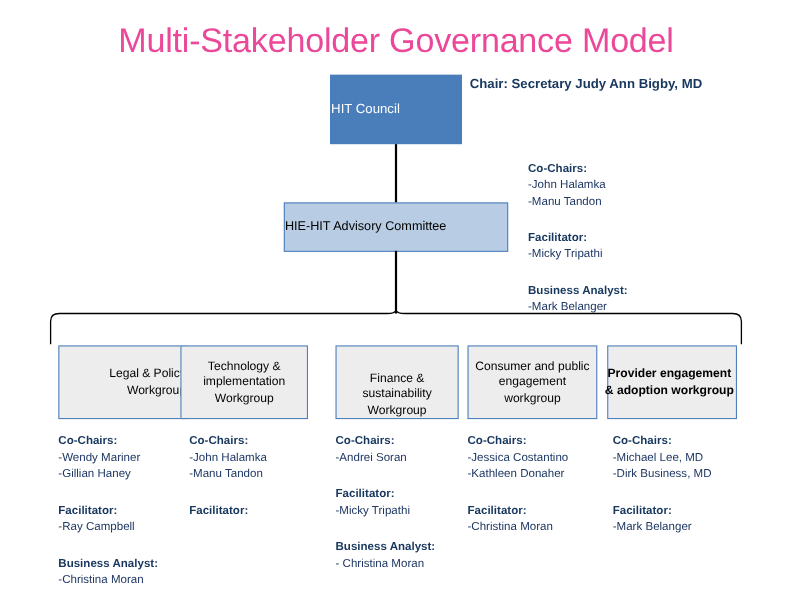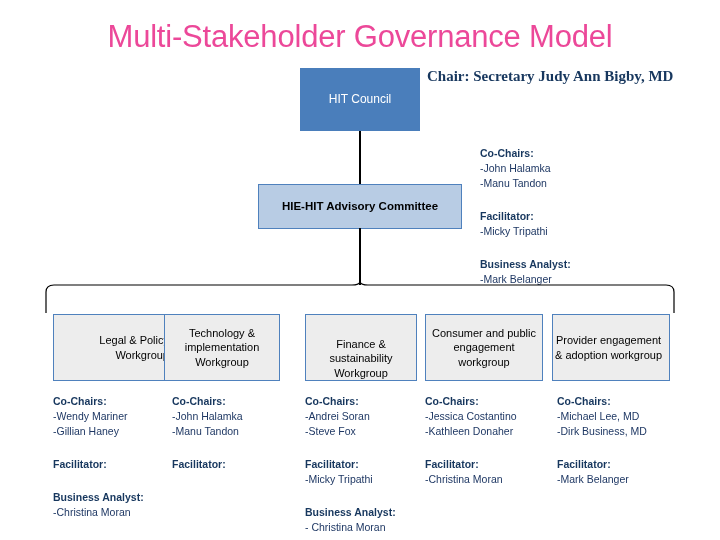--- a/index.html
+++ b/index.html
@@ -37,21 +37,20 @@
     letter-spacing: -0.2px;
     white-space: nowrap;
   }
 
   
   .node {
     position: absolute;
     box-sizing: border-box;
     display: flex;
     align-items: center;
-    justify-content: center;
     text-align: center;
   }
   .node-council {
     left: 300px;
     top: 68px;
     width: 120px;
     height: 63px;
     background: #4A7EBB;
     border: 1px solid #4A7EBB;
     color: #ffffff;
@@ -61,21 +60,20 @@
   .node-advisory {
     left: 258px;
     top: 184px;
     width: 204px;
     height: 45px;
     background: #B8CCE4;
     border: 1px solid #4F81BD;
     color: #000000;
     font-size: 11.5px;
     line-height: 15px;
-    font-weight: bold;
   }
   .wg {
     position: absolute;
     box-sizing: border-box;
     top: 314px;
     height: 67px;
     background: #EDEDED;
     border: 1.5px solid #4F81BD;
     display: flex;
     align-items: center;
@@ -85,21 +83,21 @@
     line-height: 14.5px;
     color: #000000;
   }
   .wg > span { display: block; width: 100%; white-space: pre-line; }
   .wg-0 { left: 53px;  width: 117px; text-align: right; }
   .wg-1 { left: 164px; width: 116px; }
   .wg-2 { left: 305px; width: 112px; align-items: flex-end; }
   .wg-3 { left: 425px; width: 118px; }
   .wg-4 { left: 552px; width: 118px; }
   .wg-3 > span, .wg-4 > span { white-space: pre-line; overflow: visible; }
-  .wg-4 > span { white-space: pre-line; width: 128px; margin-left: -5px; }
+  .wg-4 > span { white-space: pre-line; width: 128px; margin-left: -5px; font-weight: bold; }
 
   
   .vline {
     position: absolute;
     background: #000000;
     width: 2px;
   }
   .vline-1 { left: 359px; top: 131px; height: 54px; }
   .vline-2 { left: 359px; top: 228px; height: 57px; }
 
@@ -126,26 +124,25 @@
     font-weight: normal;
     color: #1F3864;
   }
   .info .grp { margin-bottom: 18px; }
   .info .grp:last-child { margin-bottom: 0; }
 
   .chair-line {
     position: absolute;
     left: 427px;
     top: 69px;
-    font-size: 15px;
+    font-size: 12px;
     line-height: 15px;
     font-weight: bold;
     color: #17375E;
     white-space: nowrap;
-    font-family: Liberation Serif, serif;
   }
   .info-advisory {
     left: 480px;
     top: 146px;
     width: 200px;
   }
 
   
   .det {
     position: absolute;
@@ -231,41 +228,41 @@
   </div>
 
   <div class="det det-0">
       <div class="grp">
         <div class="hdr">Co-Chairs:</div>
         <div class="itm">-Wendy Mariner</div>
         <div class="itm">-Gillian Haney</div>
       </div>
       <div class="grp">
         <div class="hdr">Facilitator:</div>
+        <div class="itm">-Ray Campbell</div>
       </div>
       <div class="grp">
         <div class="hdr">Business Analyst:</div>
         <div class="itm">-Christina Moran</div>
       </div>
     </div>
   <div class="det det-1">
       <div class="grp">
         <div class="hdr">Co-Chairs:</div>
         <div class="itm">-John Halamka</div>
         <div class="itm">-Manu Tandon</div>
       </div>
       <div class="grp">
         <div class="hdr">Facilitator:</div>
       </div>
     </div>
   <div class="det det-2">
       <div class="grp">
         <div class="hdr">Co-Chairs:</div>
         <div class="itm">-Andrei Soran</div>
-        <div class="itm">-Steve Fox</div>
       </div>
       <div class="grp">
         <div class="hdr">Facilitator:</div>
         <div class="itm">-Micky Tripathi</div>
       </div>
       <div class="grp">
         <div class="hdr">Business Analyst:</div>
         <div class="itm">- Christina Moran</div>
       </div>
     </div>

